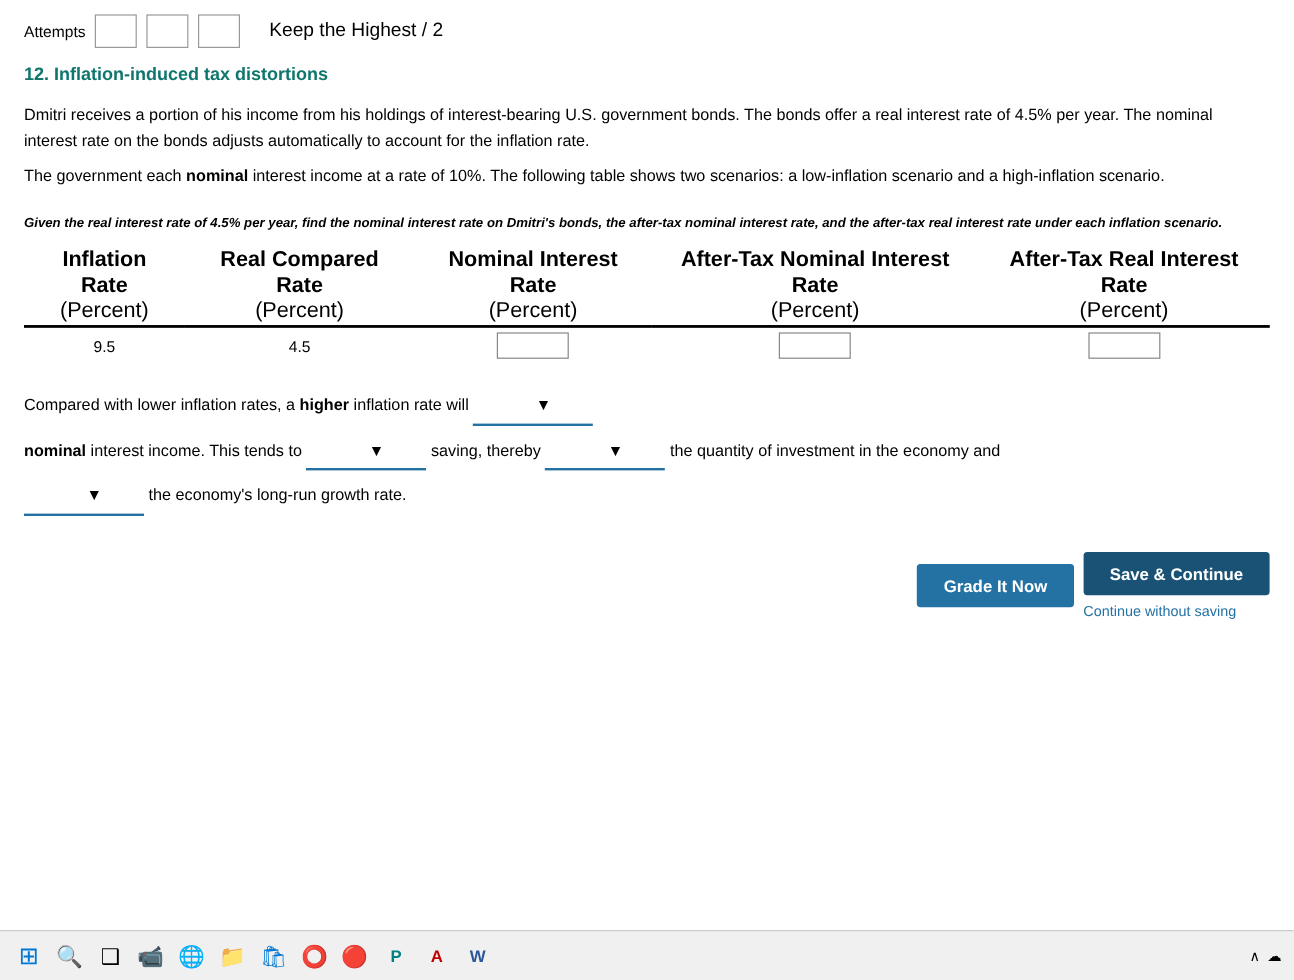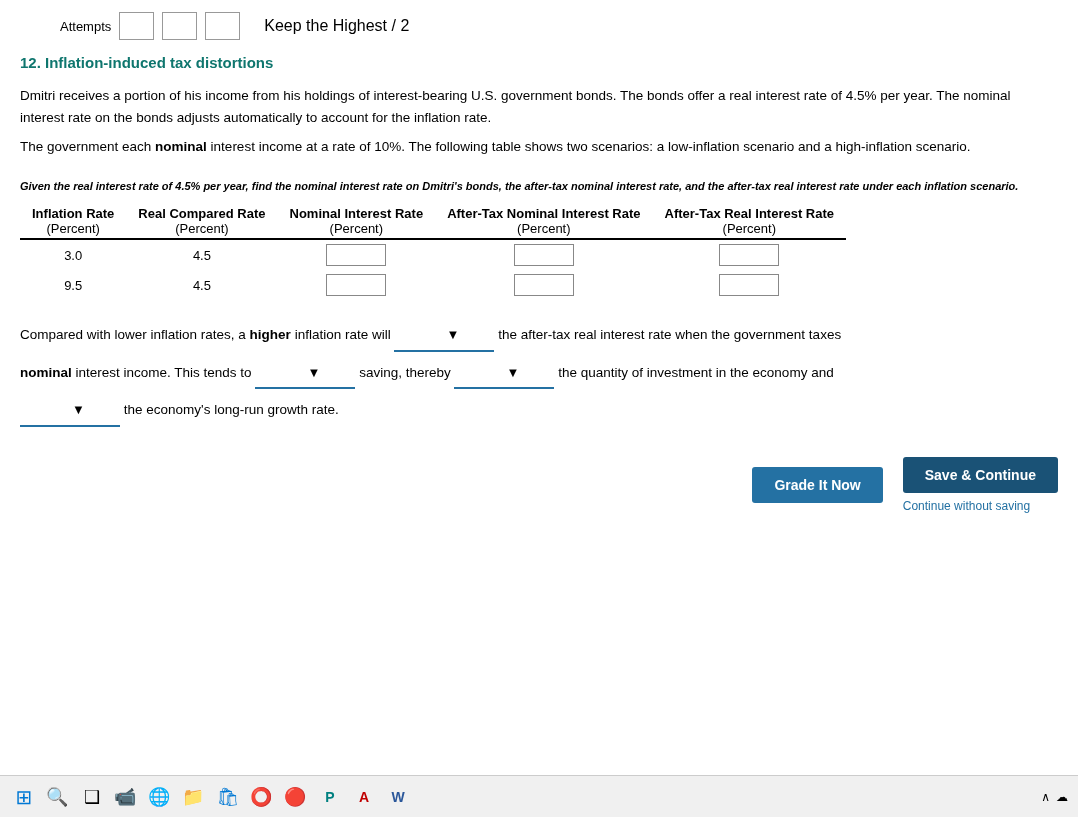--- a/index.html
+++ b/index.html
@@ -12,21 +12,20 @@
 
     .attempts-row {
       display: flex;
       align-items: center;
       gap: 8px;
       margin-bottom: 14px;
     }
 
     .attempts-label {
       font-size: 13px;
-      margin-left: 40px;
     }
 
     .attempt-box {
       width: 35px;
       height: 28px;
       border: 1px solid #999;
       display: inline-block;
     }
 
     .keep-highest {
@@ -60,21 +59,21 @@
     }
 
     table.data-table {
       border-collapse: collapse;
       margin-bottom: 20px;
       width: auto;
     }
 
     table.data-table th {
       text-align: center;
-      font-size: 13px;
+      font-size: 18px;
       font-weight: bold;
       padding: 2px 12px;
       border-bottom: 2px solid #000;
     }
 
     table.data-table th .sub {
       font-weight: normal;
       display: block;
     }
 
@@ -117,21 +116,21 @@
     .dropdown-arrow {
       color: #1a5276;
       font-size: 11px;
       margin-left: 4px;
     }
 
     .button-row {
       display: flex;
       justify-content: flex-end;
       align-items: center;
-      gap: 20px;
+      gap: 8px;
       margin-top: 30px;
       flex-direction: row;
     }
 
     .btn-grade {
       background-color: #2471a3;
       color: #fff;
       border: none;
       padding: 10px 22px;
       font-size: 14px;
@@ -251,33 +250,20 @@
           <span class="sub">(Percent)</span>
         </th>
         <th>
           <span>After-Tax Real Interest Rate</span>
           <span class="sub">(Percent)</span>
         </th>
       </tr>
     </thead>
     <tbody>
 
-      <tr>
-        <td>3.0</td>
-        <td>4.5</td>
-        <td>
-          <input type="text" style="">
-        </td>
-        <td>
-          <input type="text" style="">
-        </td>
-        <td>
-          <input type="text" style="">
-        </td>
-      </tr>
 
       <tr>
         <td>9.5</td>
         <td>4.5</td>
         <td>
           <input type="text" style="">
         </td>
         <td>
           <input type="text" style="">
         </td>
@@ -287,21 +273,20 @@
       </tr>
     </tbody>
   </table>
 
   <div class="sentence-row">
     <span>Compared with lower inflation rates, a </span><strong>higher</strong><span> inflation rate will</span>
     <span class="inline-dropdown">
       <span>&nbsp;&nbsp;&nbsp;&nbsp;&nbsp;&nbsp;&nbsp;&nbsp;&nbsp;&nbsp;&nbsp;&nbsp;</span>
       <span class="dropdown-arrow">▼</span>
     </span>
-    <span> the after-tax real interest rate when the government taxes</span>
   </div>
 
   <div class="sentence-row">
     <strong>nominal</strong><span> interest income. This tends to</span>
     <span class="inline-dropdown">
       <span>&nbsp;&nbsp;&nbsp;&nbsp;&nbsp;&nbsp;&nbsp;&nbsp;&nbsp;&nbsp;&nbsp;&nbsp;</span>
       <span class="dropdown-arrow">▼</span>
     </span>
     <span> saving, thereby</span>
     <span class="inline-dropdown">

